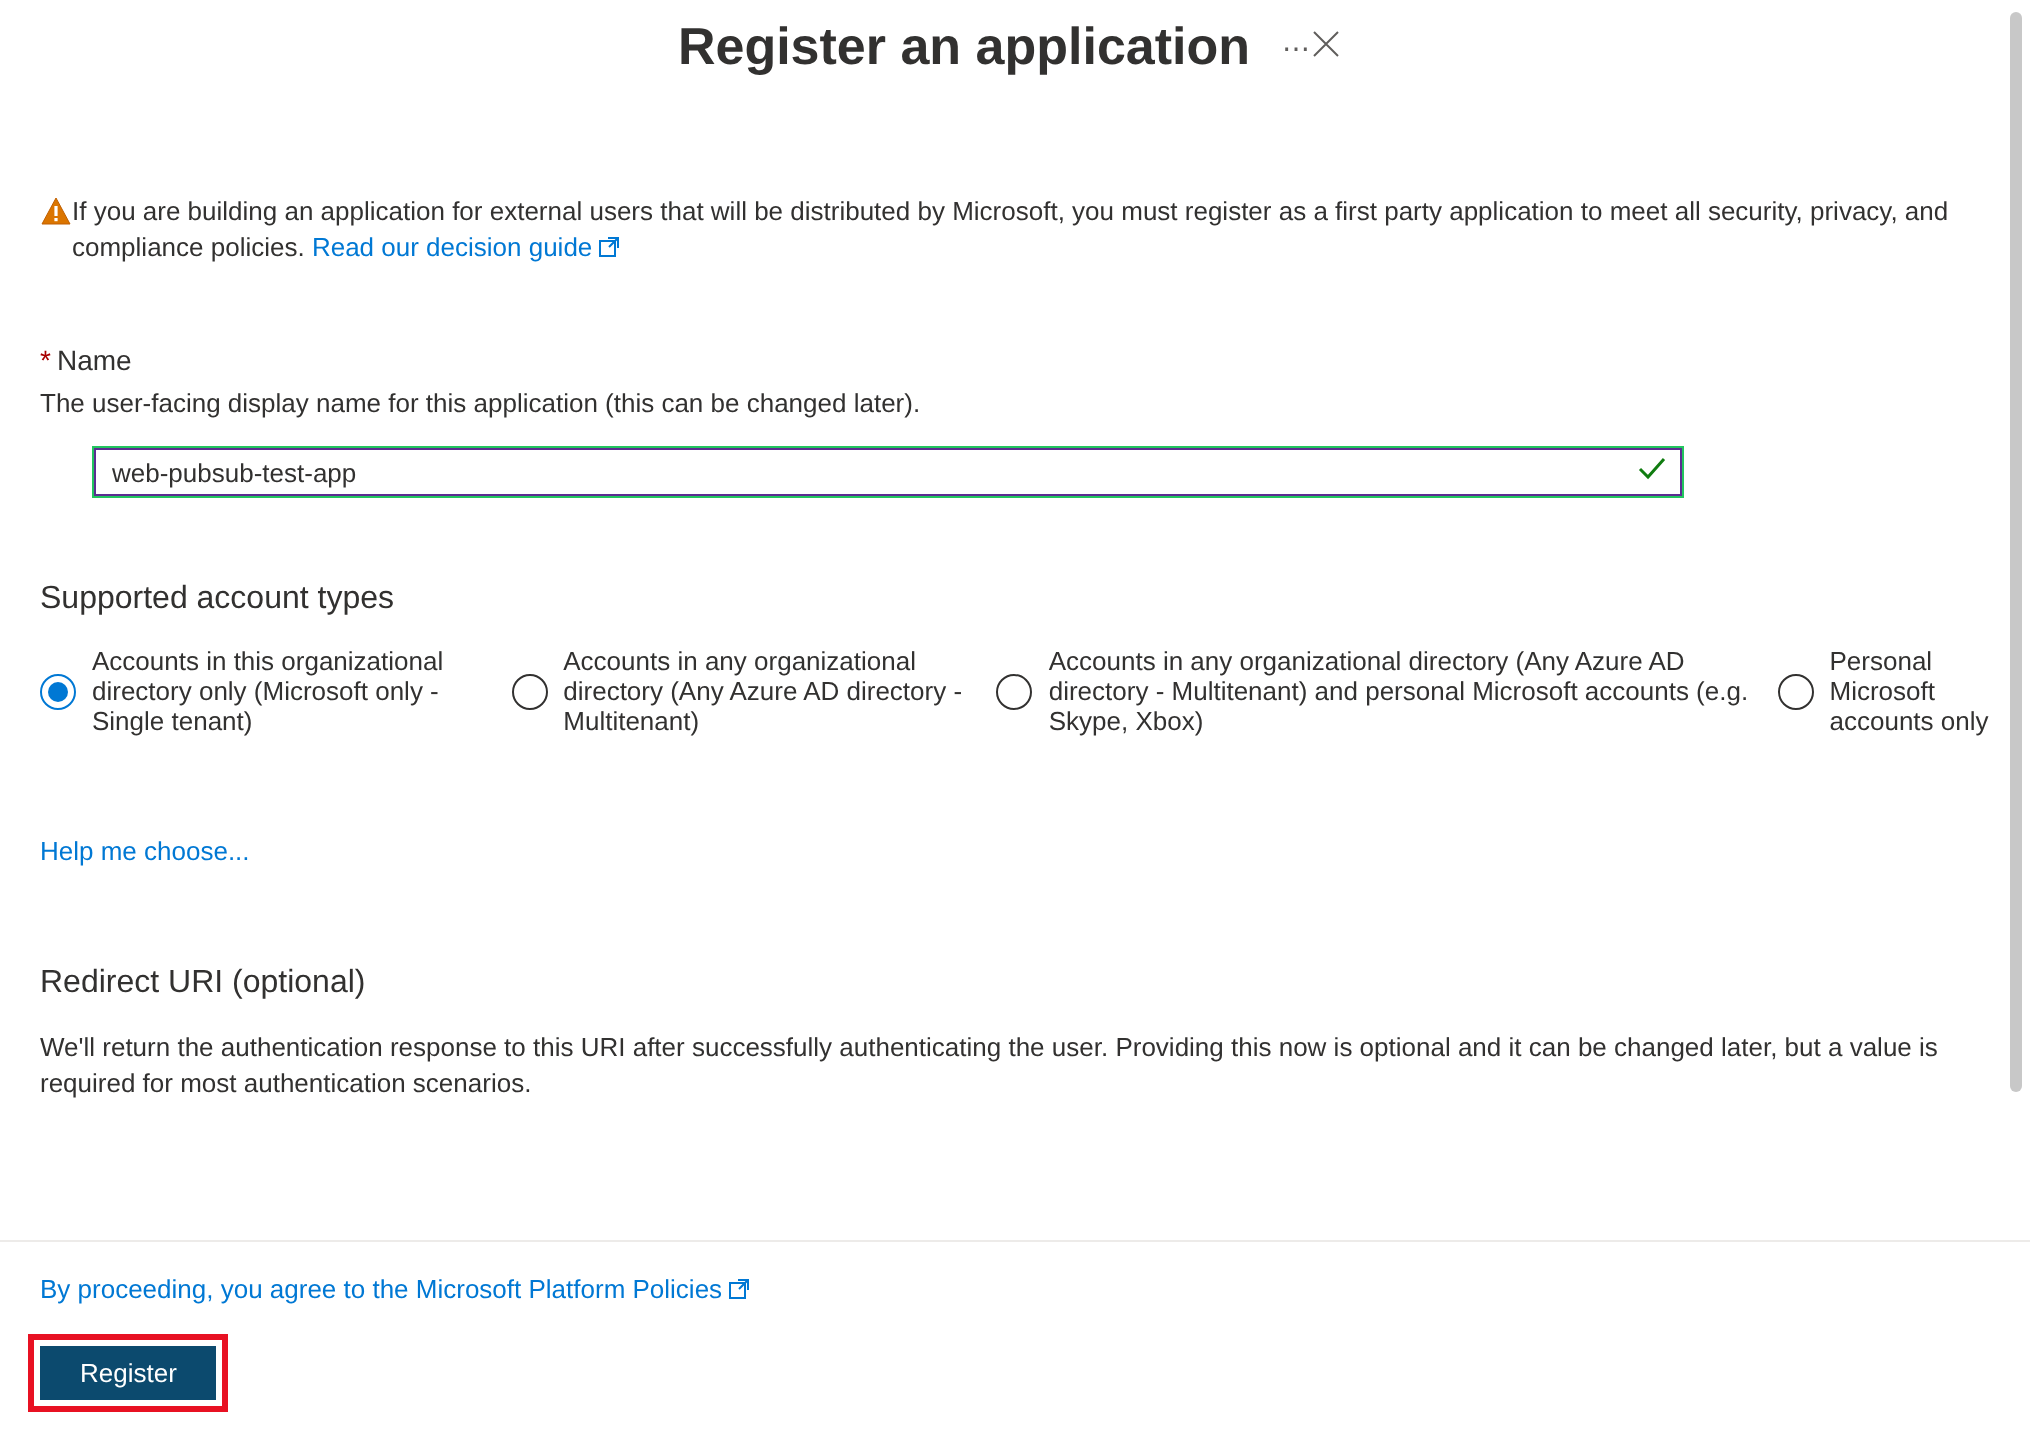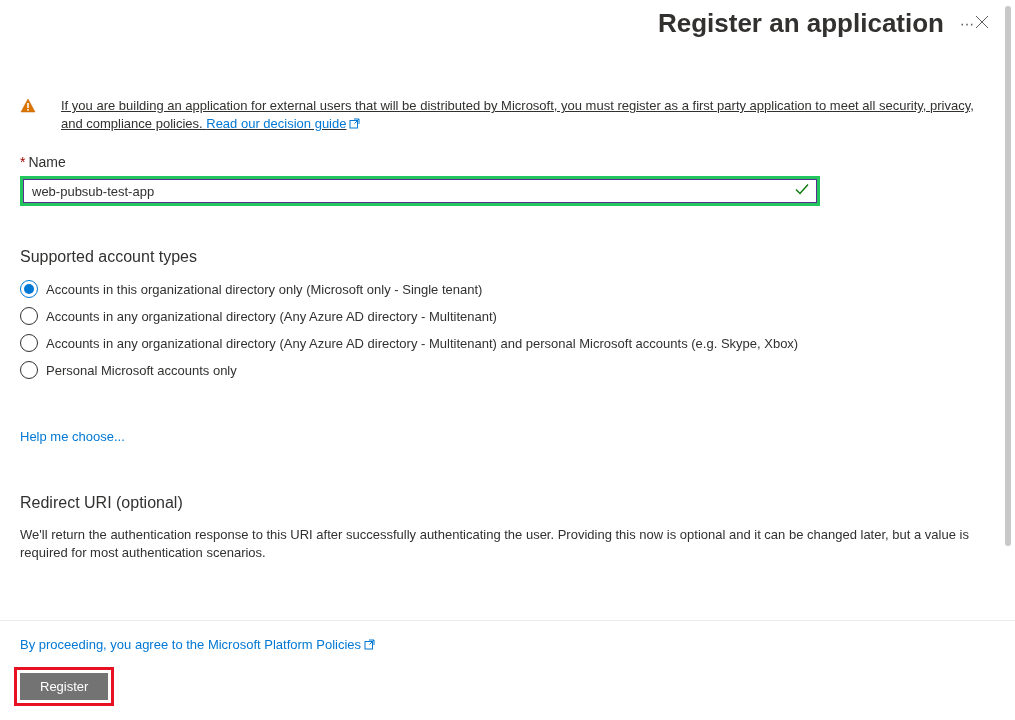--- a/index.html
+++ b/index.html
@@ -30,21 +30,21 @@
       text-decoration: none;
       cursor: pointer;
     }
     .breadcrumb .sep {
       color: #0078d4;
       font-size: 11px;
     }
     .page-header {
       display: flex;
       align-items: center;
-      justify-content: flex-end;
+      justify-content: center;
       margin-bottom: 58px;
     }
     .page-title-wrap {
       display: flex;
       align-items: center;
       gap: 16px;
     }
     .page-title {
       font-size: 26px;
       font-weight: 600;
@@ -60,23 +60,22 @@
       font-size: 18px;
       color: #605e5c;
       cursor: pointer;
       background: none;
       border: none;
       padding-right: 6px;
     }
     .warning-box {
       display: flex;
       align-items: flex-start;
-      gap: 25px;
-      margin-bottom: 20px;
-      text-decoration: underline;
+      gap: 0;
+      margin-bottom: 38px;
     }
     .warning-icon {
       flex-shrink: 0;
       margin-top: 1px;
     }
     .warning-text {
       font-size: 13px;
       line-height: 18px;
       color: #323130;
     }
@@ -100,23 +99,24 @@
       margin-right: 3px;
     }
     .field-hint {
       font-size: 13px;
       color: #323130;
       margin-bottom: 14px;
     }
     .input-container {
       position: relative;
       display: inline-block;
-      border: 3px solid #22c55e;
+      border: 1px solid #22c55e;
       padding: 0;
       margin-bottom: 42px;
+      margin-left: 26px;
     }
     .text-input {
       width: 794px;
       height: 24px;
       padding: 0 28px 0 8px;
       font-size: 13px;
       color: #323130;
       border: 1px solid #5c2d91;
       outline: none;
       font-family: inherit;
@@ -134,21 +134,21 @@
       color: #323130;
       margin-bottom: 14px;
     }
     .section-question {
       font-size: 13px;
       color: #323130;
       margin-bottom: 14px;
     }
     .radio-group {
       display: flex;
-      flex-direction: column;
+      flex-direction: row;
       gap: 9px;
       margin-bottom: 24px;
     }
     .radio-item {
       display: flex;
       align-items: center;
       gap: 8px;
       cursor: pointer;
     }
     .radio-circle {
@@ -203,21 +203,21 @@
       color: #0078d4;
       margin-bottom: 14px;
       margin-left: 6px;
     }
     .register-wrap {
       display: inline-block;
       border: 3px solid #e81123;
       padding: 3px;
     }
     .register-btn {
-      background: #737373;
+      background: #0c4a6e;
       color: #fff;
       border: none;
       padding: 6px 20px;
       font-size: 13px;
       cursor: pointer;
       font-family: inherit;
     }
     .scrollbar-track {
       position: absolute;
       right: 4px;
@@ -261,20 +261,21 @@
       <span>If you are building an application for external users that will be distributed by Microsoft, you must register as a first party application to meet all security, privacy, and compliance policies. </span><a class="link"><span>Read our decision guide</span><span class="ext-icon"><svg width="11" height="11" viewBox="0 0 11 11">
               <rect x="1" y="2.5" width="7.5" height="7.5" fill="none" stroke="#0078d4" stroke-width="1"></rect>
               <path d="M5 1 L10 1 L10 6 M10 1 L5.5 5.5" fill="none" stroke="#0078d4" stroke-width="1"></path>
             </svg></span></a>
     </div>
   </div>
 
   <div class="field-label">
     <span class="required">*</span><span>Name</span>
   </div>
+  <div class="field-hint">The user-facing display name for this application (this can be changed later).</div>
 
   <div class="input-container">
     <input type="text" class="text-input" value="web-pubsub-test-app" style="">
     <span class="check-icon">
       <svg width="14" height="12" viewBox="0 0 14 12">
           <path d="M1 6 L5 10 L13 1" stroke="#107c10" stroke-width="1.5" fill="none"></path>
         </svg>
     </span>
   </div>
 

